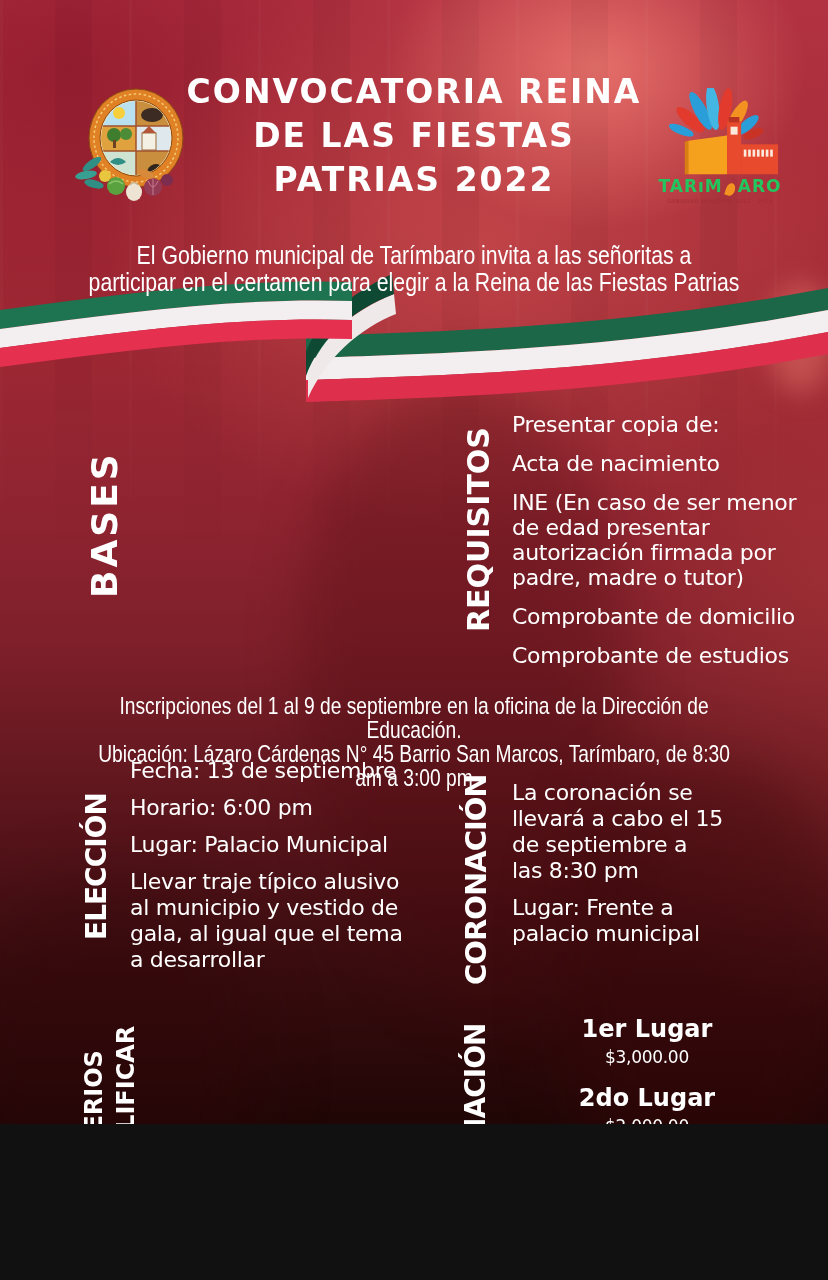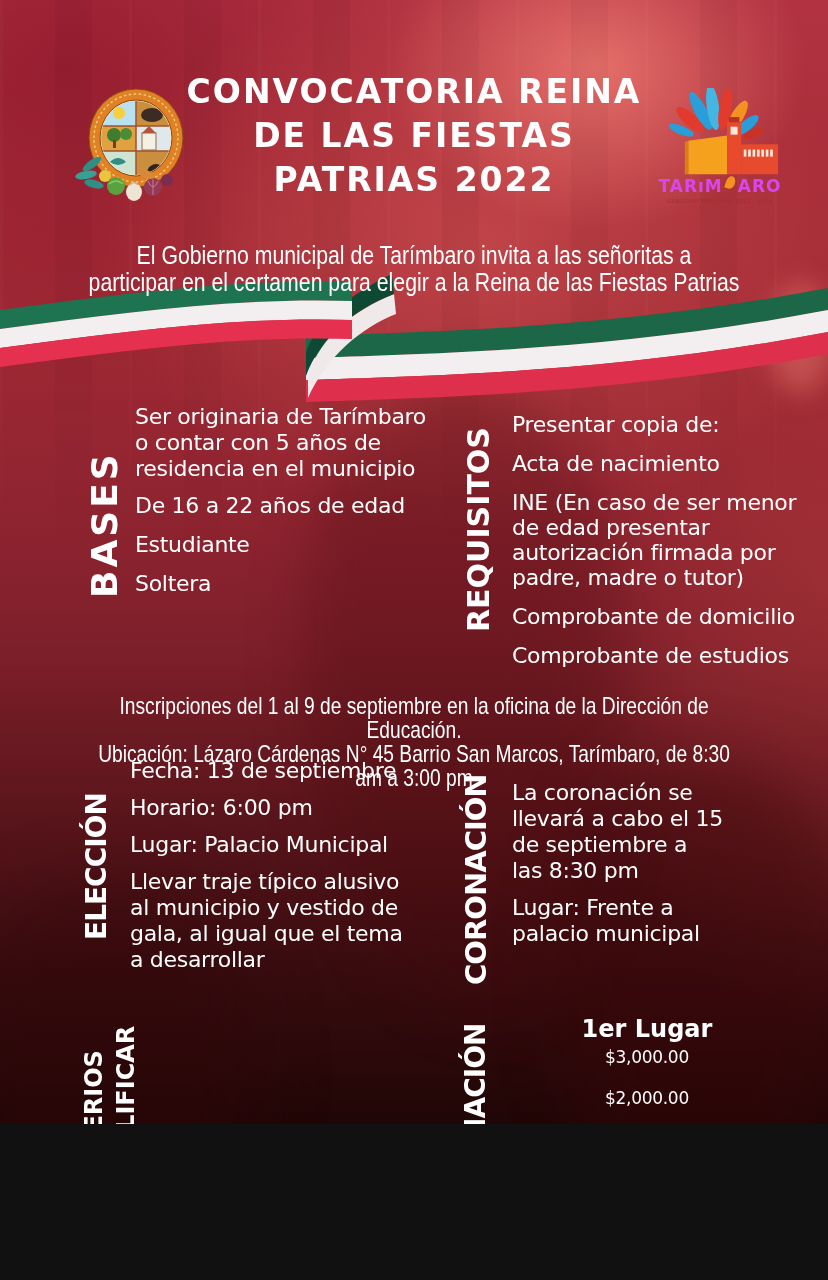--- a/index.html
+++ b/index.html
@@ -38,22 +38,22 @@
          border-radius:45%;filter:blur(32px);}
   
   .title{
     left:0;right:0;top:48px;text-align:center;
     font-size:33px;font-weight:bold;letter-spacing:2px;line-height:44px;
     white-space:pre-line;
   }
   .seal{left:74px;top:84px;width:130px;height:124px;}
   .logo{left:644px;top:88px;width:152px;height:118px;text-align:center;}
   .logo .wordmark{
-    margin-top:-4px;font-size:17px;font-weight:bold;color:#d946ef;
-    letter-spacing:1px;display:flex;align-items:flex-start;justify-content:center;gap:2px;
+    margin-top:-4px;font-size:17px;font-weight:bold;color:#22c55e;
+    letter-spacing:1px;display:flex;align-items:flex-end;justify-content:center;gap:2px;
   }
   .leafglyph{display:inline-block;width:9px;height:13px;background:#f39121;
     border-radius:60% 60% 60% 0;transform:rotate(18deg);margin:0 1px;}
   .logo .tagline{font-size:5px;letter-spacing:.6px;color:rgba(160,45,48,.95);margin-top:2px;}
   .intro{
     left:0;right:0;top:217px;text-align:center;
     font-family:"Liberation Sans",sans-serif;
     font-size:25px;line-height:27px;white-space:pre-line;
     transform:scaleX(.85);transform-origin:50% 0;
   }
@@ -188,28 +188,20 @@
         <span class="leafglyph"></span>
         <span>ARO</span>
     </div>
     <div class="tagline">GOBIERNO MUNICIPAL 2021 - 2024</div>
   </div>
 
   <p class="abs intro">El Gobierno municipal de Tarímbaro invita a las señoritas a
 participar en el certamen para elegir a la Reina de las Fiestas Patrias</p>
 
   <div class="vlabel" style="left:84px;top:448px;height:150px;width:44px;font-size:36px;letter-spacing:3px;">BASES</div>
-  <div class="content" style="left:135px;top:404px;width:330px;">
-    <div class="item ml">Ser originaria de Tarímbaro
-o contar con 5 años de
-residencia en el municipio</div>
-    <div class="item">De 16 a 22 años de edad</div>
-    <div class="item" style="margin-top:13px;">Estudiante</div>
-    <div class="item" style="margin-top:13px;">Soltera</div>
-  </div>
 
   <div class="vlabel" style="left:461px;top:420px;height:212px;width:40px;font-size:30px;">REQUISITOS</div>
   <div class="content sec-req" style="left:512px;top:400px;width:310px;margin-top:12px;">
     <div class="item">Presentar copia de:</div>
     <div class="item" style="margin-top:14px;">Acta de nacimiento</div>
     <div class="item ml" style="margin-top:14px;">INE (En caso de ser menor
 de edad presentar
 autorización firmada por
 padre, madre o tutor)</div>
     <div class="item" style="margin-top:14px;">Comprobante de domicilio</div>
@@ -243,17 +235,18 @@
   <div class="vlabel" style="left:80px;top:1041px;height:152px;width:30px;font-size:24px;">CRITERIOS</div>
   <div class="vlabel" style="left:112px;top:1007px;height:186px;width:30px;font-size:24px;">A CALIFICAR</div>
 
   <div class="vlabel" style="left:459px;top:1017px;height:196px;width:40px;font-size:28px;letter-spacing:-1px;">PREMIACIÓN</div>
   <div class="content" style="left:507px;top:1016px;width:280px;text-align:center;">
     <div class="prize">
       <div class="place">1er Lugar</div>
       <div class="amount">$3,000.00</div>
     </div>
     <div class="prize">
+      <div class="place">2do Lugar</div>
       <div class="amount">$2,000.00</div>
     </div>
   </div>
 
 </div>
 
 </body></html>

